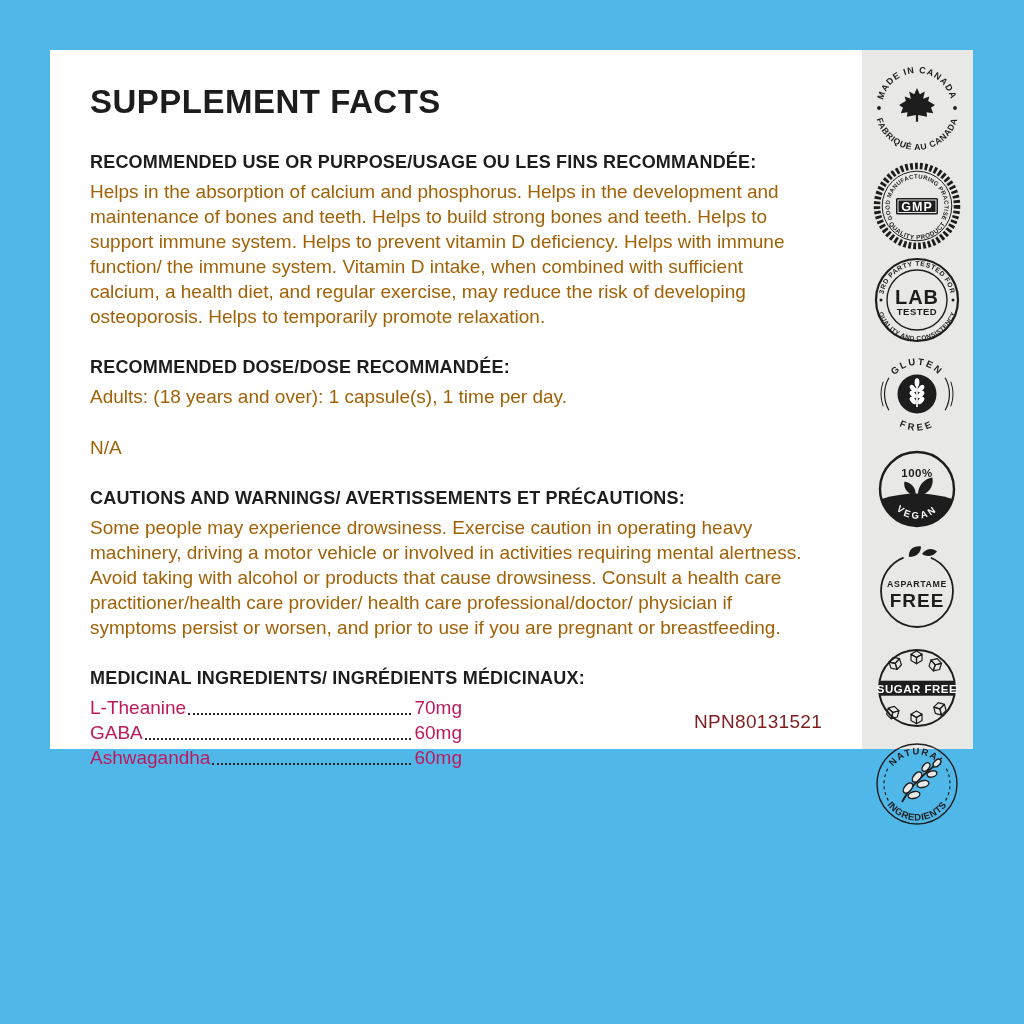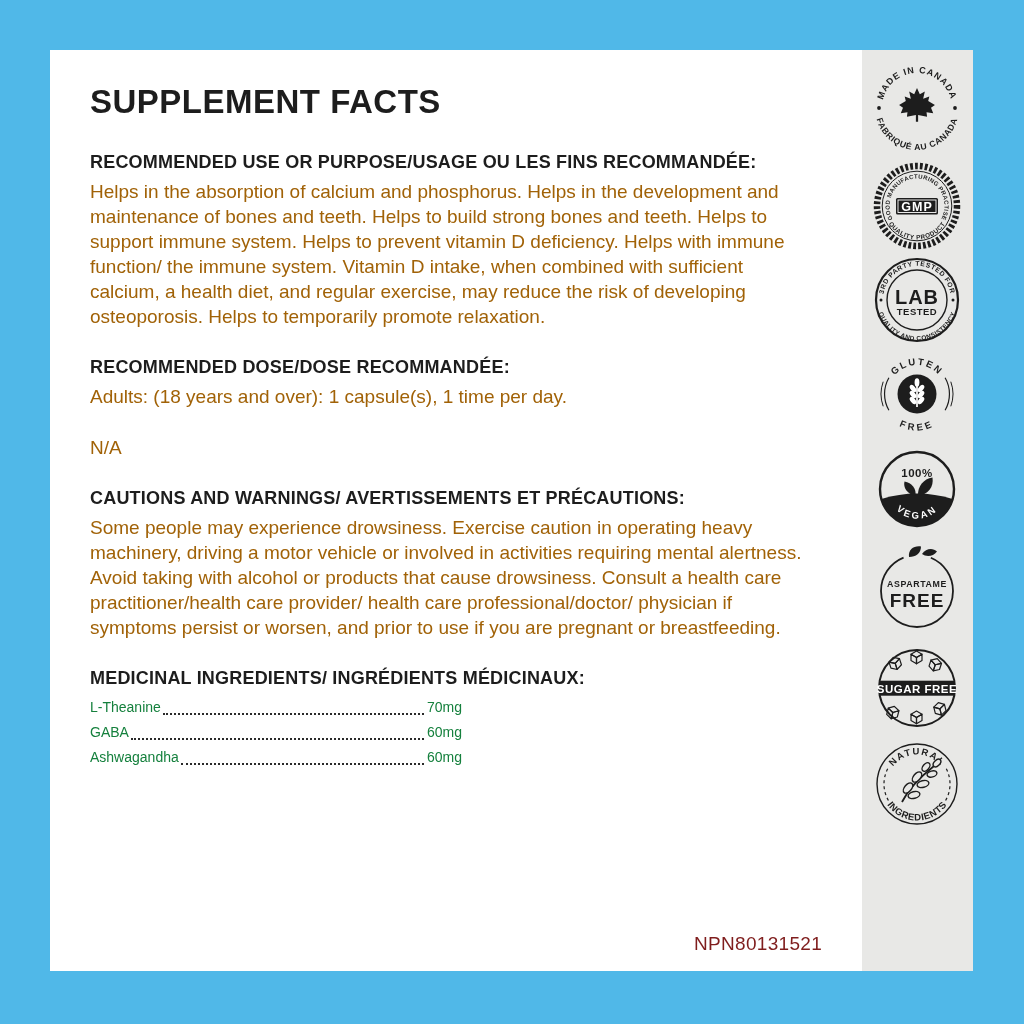--- a/index.html
+++ b/index.html
@@ -4,21 +4,21 @@
 <style>
   html,body{margin:0;padding:0;}
   body{
     width:1024px;height:1024px;position:relative;
     background:#50b8e8;
     font-family:"Liberation Sans",sans-serif;
     color:#1d1d1d;
     -webkit-font-smoothing:antialiased;
   }
   .card{
-    position:absolute;left:50px;top:50px;width:923px;height:921px;
+    position:absolute;left:50px;top:50px;width:923px;height:699px;
     display:flex;
   }
   .content{
     width:812px;height:100%;background:#ffffff;
     box-sizing:border-box;padding:34px 38px 0 40px;
     position:relative;
   }
   .sidebar{
     width:111px;height:100%;background:#e8e8e6;
     position:relative;
@@ -31,21 +31,21 @@
   section h2{
     font-size:18px;font-weight:bold;letter-spacing:.2px;
     margin:0 0 4px 0;line-height:25px;
   }
   section h2.narrow{max-width:600px;}
   section p{
     font-size:19px;font-weight:normal;margin:0;
     line-height:25px;max-width:712px;color:#a16207;
   }
   .ing-rows{width:372px;margin-top:1px;}
-  .ing-row{display:flex;align-items:flex-end;line-height:25px;font-size:14px;color:#15803d;}
+  .ing-row{display:flex;align-items:flex-end;line-height:25px;font-size:19px;color:#be185d;}
   .ing-row .dots{flex:1;border-bottom:2.4px dotted #2a2a2a;margin:0 3px 5px 2px;min-width:14px;}
   .npn{
     position:absolute;right:40px;bottom:16px;
     font-size:19px;color:#7f1d1d;letter-spacing:.3px;
   }
   .badge{position:absolute;left:9px;width:92px;height:92px;}
   .badge text{font-family:"Liberation Sans",sans-serif;font-weight:bold;fill:#1d1d1d;}
   .badge .shape{fill:none;stroke:#1d1d1d;}
   .badge .fillD{fill:#1d1d1d;stroke:none;}
   .badge .w{fill:#ffffff;}

